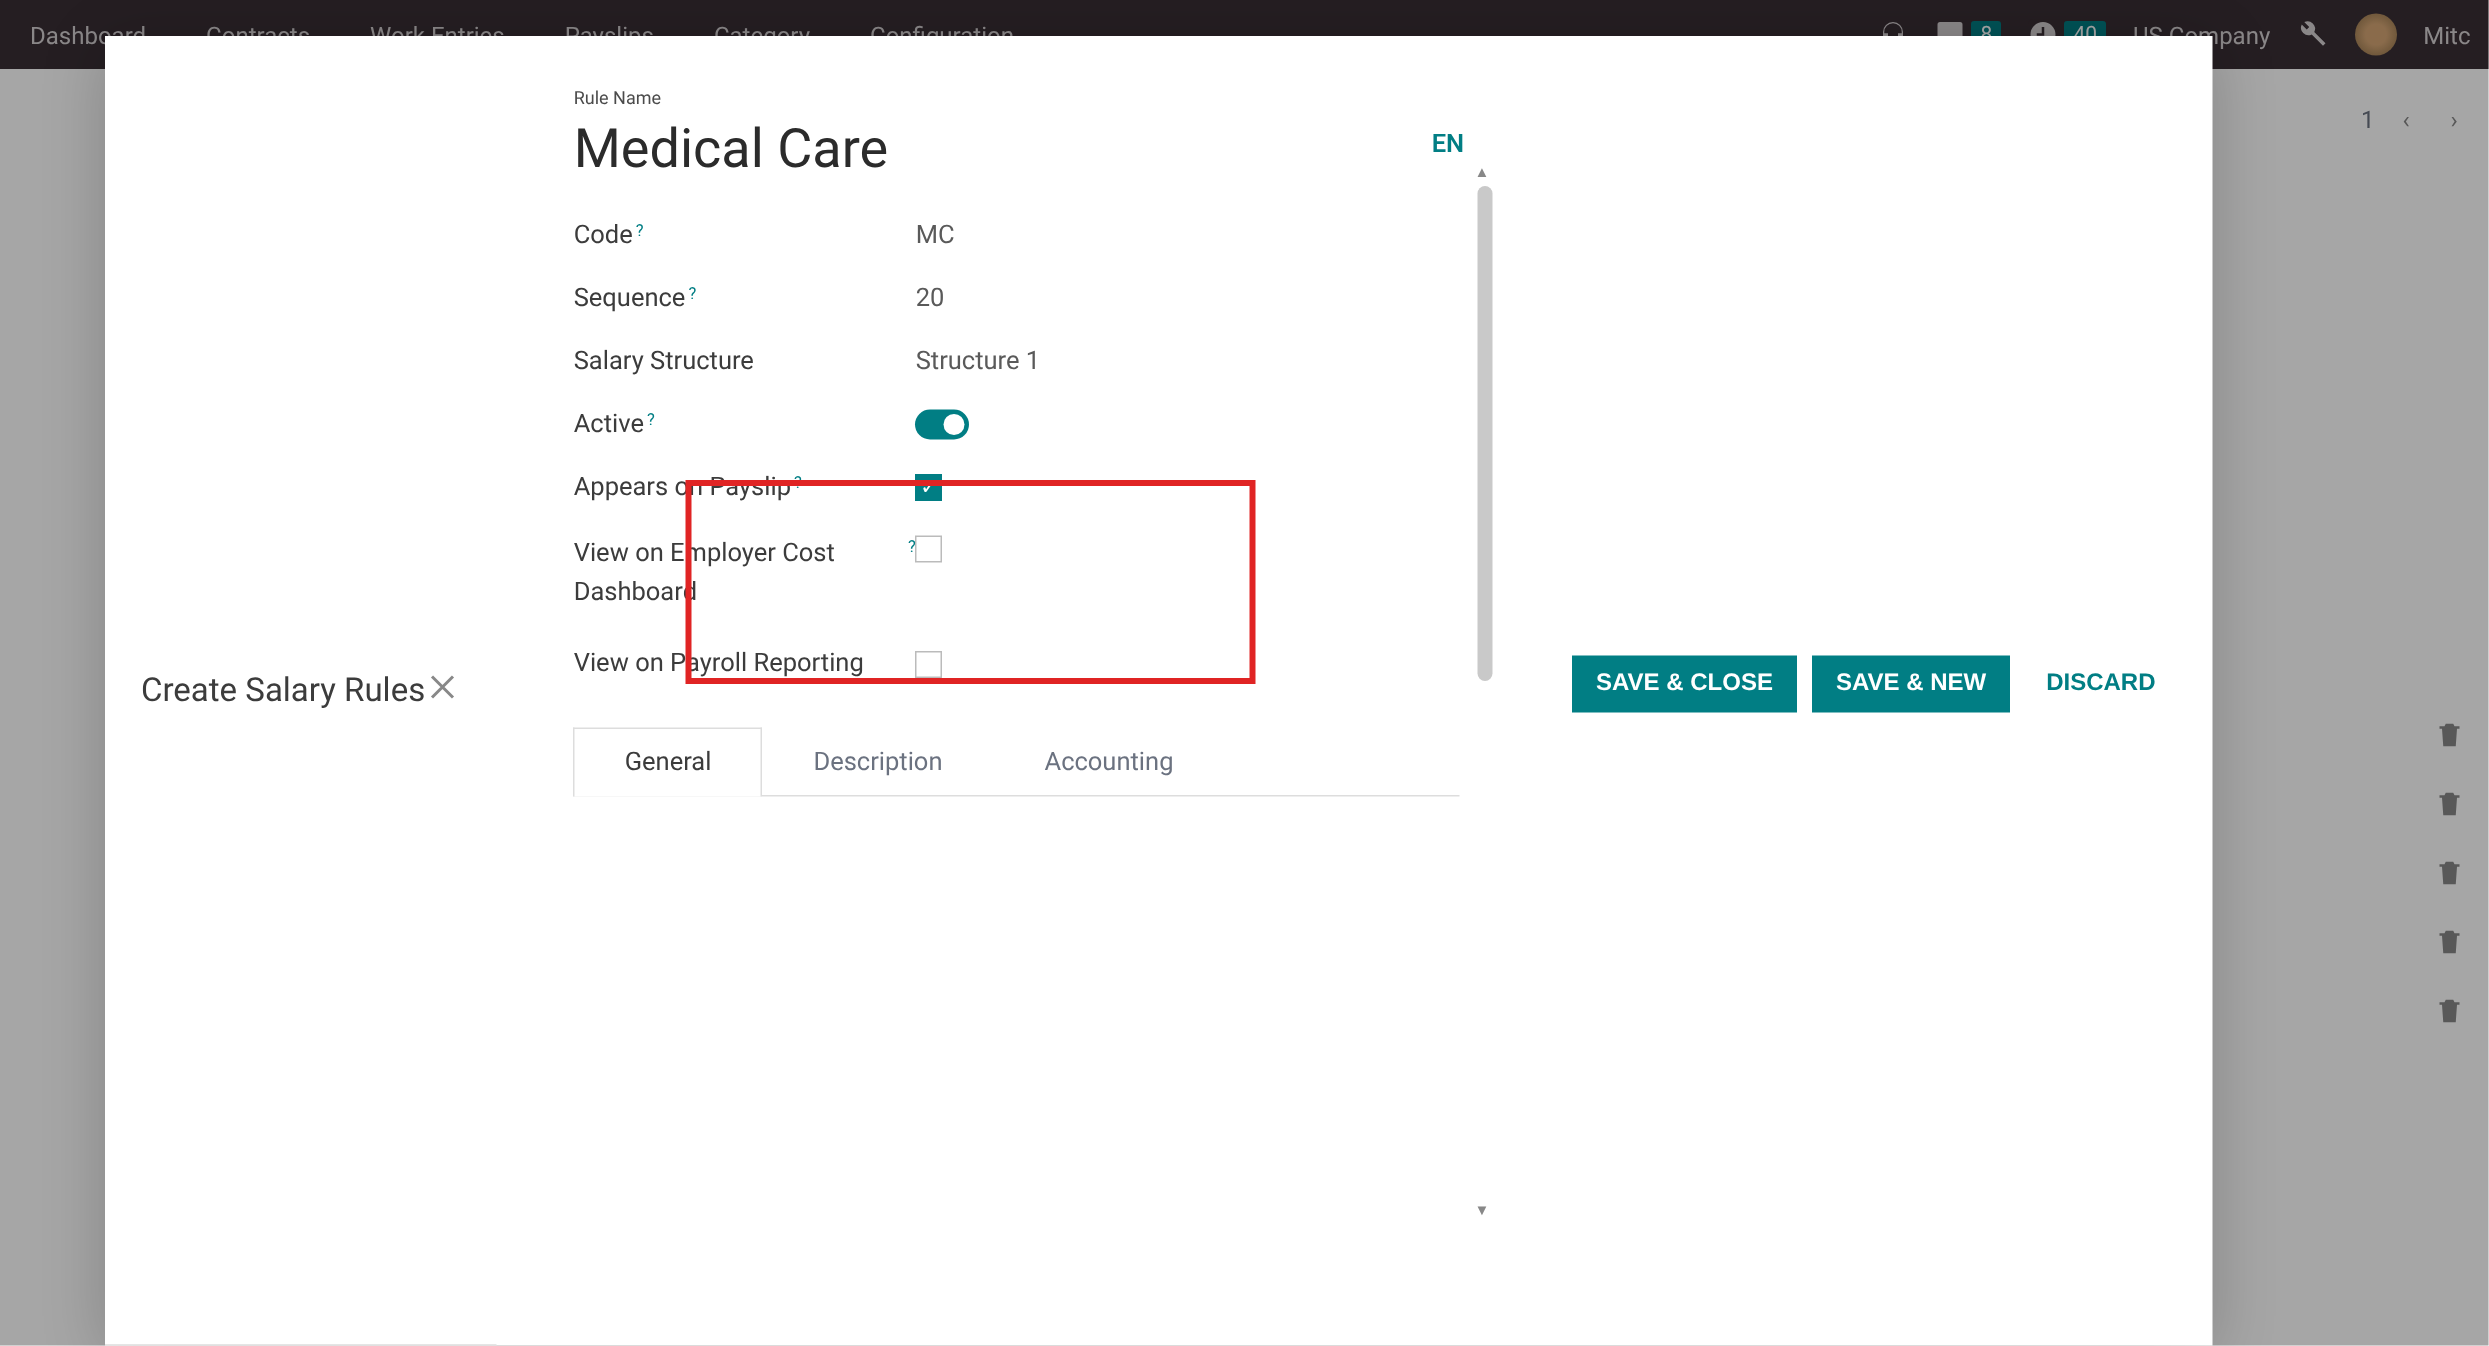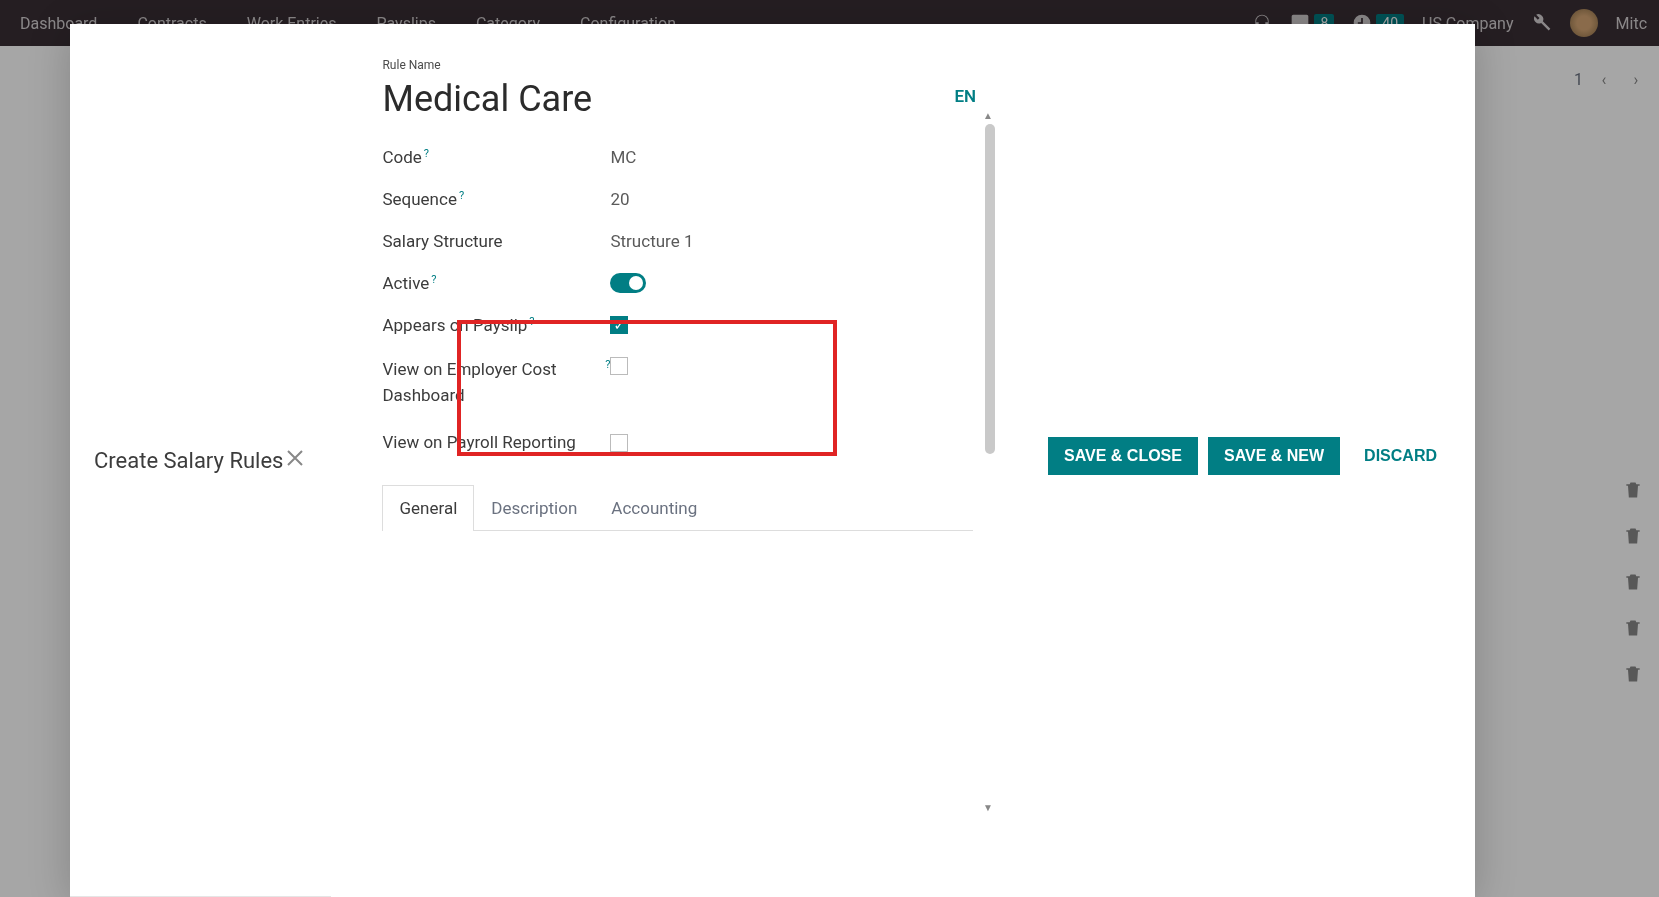--- a/index.html
+++ b/index.html
@@ -47,21 +47,21 @@
 .red-box { position: absolute; border: 4px solid #e02424; left: 99px; top: 296px; width: 380px; height: 136px; pointer-events: none; }
 
 .toggle { width: 36px; height: 20px; background: #017e84; border-radius: 10px; position: relative; cursor: pointer; }
 .toggle::after { content: ""; position: absolute; width: 14px; height: 14px; background: #fff; border-radius: 50%; top: 3px; right: 3px; }
 
 .checkbox { width: 18px; height: 18px; border: 1px solid #bbb; display: inline-flex; align-items: center; justify-content: center; cursor: pointer; }
 .checkbox.checked { background: #017e84; border-color: #017e84; }
 .checkbox.checked::after { content: "✓"; color: #fff; font-size: 14px; line-height: 1; }
 
 .tabs { display: flex; border-bottom: 1px solid #ddd; margin-top: 18px; }
-.tab { padding: 12px 16px; font-size: 17px; color: #6b7280; cursor: pointer; border: 1px solid transparent; border-bottom: none; }
+.tab { padding: 12px 33px; font-size: 17px; color: #6b7280; cursor: pointer; border: 1px solid transparent; border-bottom: none; }
 .tab.active { border-color: #ddd; background: #fff; color: #3c3c3c; margin-bottom: -1px; }
 
 .modal-footer { padding: 18px 24px 28px 24px; display: flex; align-items: center; gap: 10px; }
 .btn { padding: 10px 16px; font-size: 16px; font-weight: 700; border: none; cursor: pointer; }
 .btn-primary { background: #017e84; color: #fff; }
 .btn-link { background: transparent; color: #017e84; padding: 10px 14px; }
 
 .scroll-indicator { position: absolute; right: 2px; top: 100px; width: 10px; height: 330px; background: #c9c9c9; border-radius: 5px; }
 .scroll-arrows { position: absolute; right: 2px; width: 12px; color: #888; font-size: 10px; }
 .scroll-arrows.top { top: 86px; }

